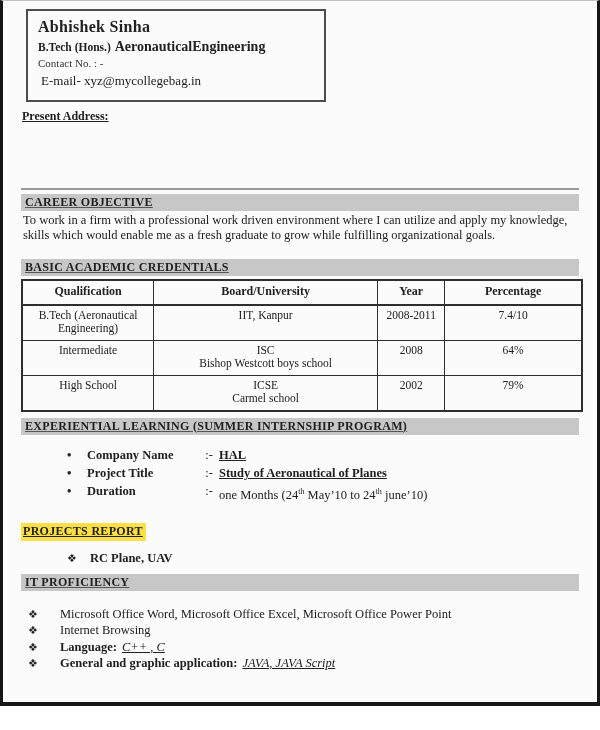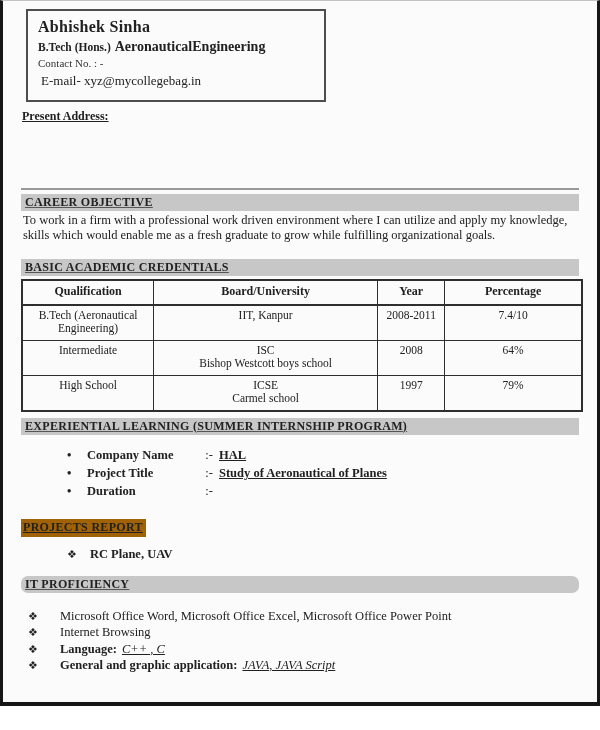--- a/index.html
+++ b/index.html
@@ -106,35 +106,35 @@
   .exp-bullet { width: 20px; font-weight: bold; }
   .exp-label { width: 108px; font-weight: bold; }
   .exp-sep { width: 18px; text-align: right; padding-right: 6px; }
   .exp-value { }
   .exp-value.bold { font-weight: bold; text-decoration: underline; }
   .exp-value sup { font-size: 8px; }
   
   .projects-title {
     margin-top: 17px;
     display: inline-block;
-    background: #a16207;
+    background: #fde047;
     font-size: 12px;
     font-weight: bold;
     letter-spacing: 0.3px;
     text-decoration: underline;
     padding: 1px 3px 2px 2px;
   }
   .project-item {
     margin: 10px 0 0 46px;
     font-size: 12.5px;
     font-weight: bold;
   }
   .project-item .diamond { margin-right: 13px; font-weight: normal; font-size: 11px; }
   
-  .it-bar { margin-top: 14px; border-radius: 7px; }
+  .it-bar { margin-top: 8px; }
   .it-list { margin: 16px 0 0 5px; }
   .it-row { display: flex; font-size: 12.5px; line-height: 14.5px; margin-bottom: 2px; }
   .it-bullet { width: 32px; padding-left: 2px; font-size: 11px; }
   .it-label { font-weight: bold; margin-right: 5px; }
   .it-value { font-style: italic; text-decoration: underline; }
 </style>
 </head>
 <body>
 
 <div class="page">
@@ -198,21 +198,21 @@
           </td>
           <td>2008</td>
           <td>64%</td>
         </tr>
         <tr>
           <td>High School</td>
           <td>
             <div>ICSE</div>
             <div>Carmel school</div>
           </td>
-          <td>1997</td>
+          <td>2002</td>
           <td>79%</td>
         </tr>
       </tbody>
     </table>
 
     <div class="section-bar experiential-bar">
       <span class="bar-text">EXPERIENTIAL LEARNING (SUMMER INTERNSHIP PROGRAM)</span>
     </div>
     <div class="exp-list">
       <div class="exp-row">
@@ -224,20 +224,21 @@
       <div class="exp-row">
         <span class="exp-bullet">•</span>
         <span class="exp-label">Project Title</span>
         <span class="exp-sep">:-</span>
         <span class="exp-value bold">Study of Aeronautical of Planes</span>
       </div>
       <div class="exp-row">
         <span class="exp-bullet">•</span>
         <span class="exp-label">Duration</span>
         <span class="exp-sep">:-</span>
+        <span class="exp-value"><span>one Months (24</span><sup>th</sup><span> May’10 to 24</span><sup>th</sup><span>  june’10)</span></span>
       </div>
     </div>
 
     <div>
       <span class="projects-title">PROJECTS REPORT</span>
     </div>
     <div class="project-item">
       <span class="diamond">❖</span><span>RC Plane, UAV</span>
     </div>
 

